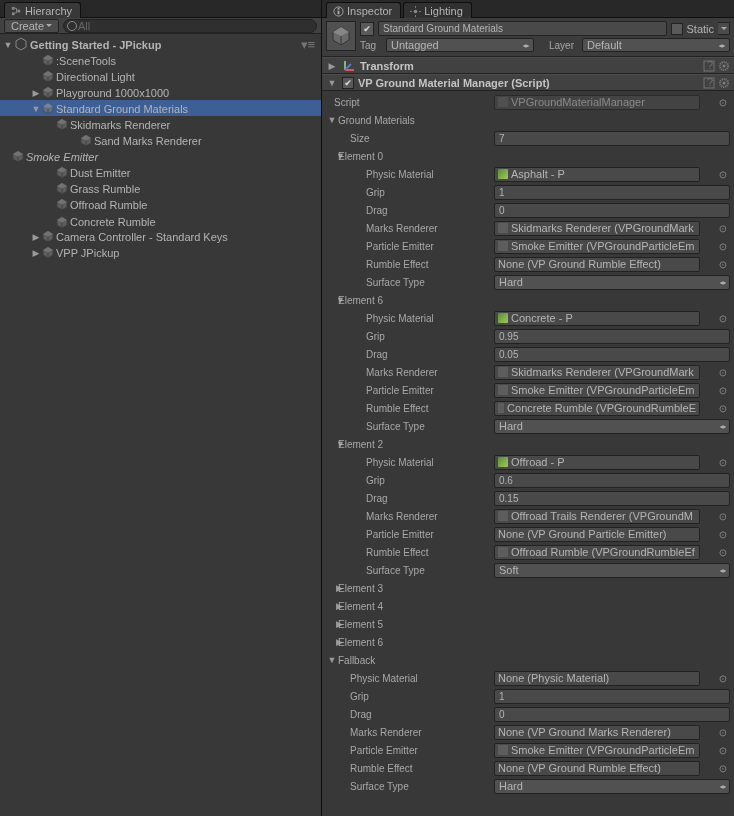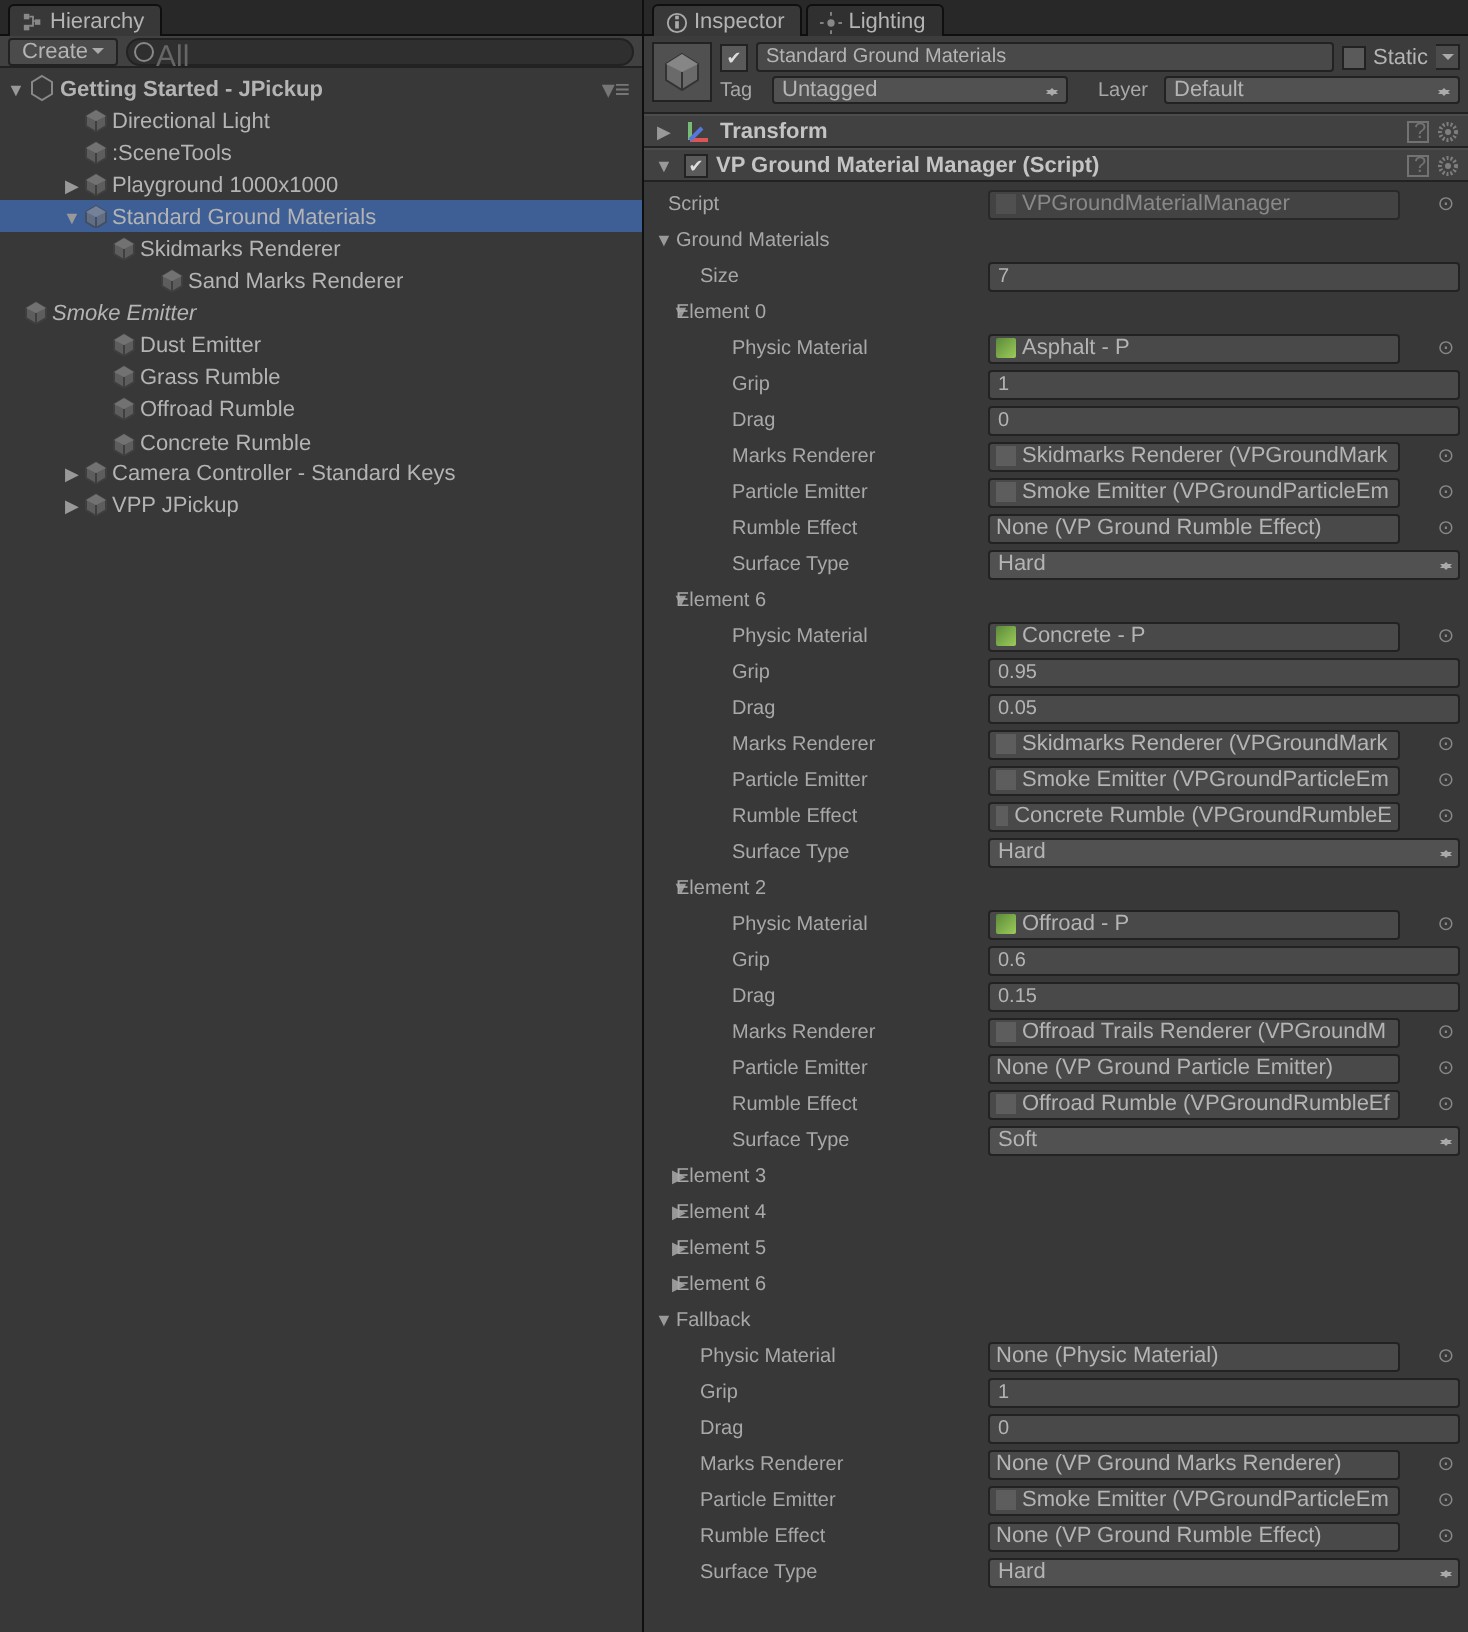--- a/index.html
+++ b/index.html
@@ -43,21 +43,21 @@
 .lbl{font-size:10px;color:#a8a8a8}
 .compbar{height:17px;background:#414141;border-top:1px solid #4c4c4c;border-bottom:1px solid #222;display:flex;align-items:center;padding:0 4px;gap:4px}
 .compbar .ttl{font-weight:bold;color:#c4c4c4}
 .compbar .end{margin-left:auto;display:flex;gap:3px}
 .smicon{width:12px;height:12px;opacity:.7}
 .gear{width:12px;height:12px;opacity:.7}
 
 .proplist{padding:2px 4px}
 .prow{height:18px;display:flex;align-items:center}
 .plabel{padding-left:0;font-size:10px;color:#a8a8a8}
-.pval{margin-left:auto;width:236px;display:flex;align-items:flex-start;gap:16px}
+.pval{margin-left:auto;width:236px;display:flex;align-items:flex-end;gap:16px}
 .objfield{flex:1;height:15px;background:#494949;border:1px solid #222;border-radius:2px;display:flex;align-items:center;padding:0 3px;gap:3px;font-size:10px;overflow:hidden;white-space:nowrap}
 .pick{width:14px;height:14px;display:flex;align-items:center;justify-content:center;color:#888;font-size:10px}
 .numfield{flex:1;height:15px;background:#494949;border:1px solid #222;border-radius:2px;padding:0 4px;font-size:10px}
 .enumfield{flex:1;height:15px;background:#515151;border:1px solid #222;border-radius:2px;padding:0 4px;font-size:10px;display:flex;align-items:center;position:relative}
 .enumfield .arr{position:absolute;right:3px;top:1px;width:6px;height:12px}
 .enumfield .arr::before{content:"";position:absolute;top:1px;left:0;border:3px solid transparent;border-bottom-color:#aaa}
 .enumfield .arr::after{content:"";position:absolute;bottom:1px;left:0;border:3px solid transparent;border-top-color:#aaa}
 .greenmat{width:10px;height:10px;background:linear-gradient(135deg,#5a8a3a,#9ecb5a);border-radius:1px}
 .fileicon{width:10px;height:10px;background:#666;opacity:.7}
 </style>
@@ -73,49 +73,49 @@
           <rect x="7" y="4" width="3" height="3" fill="#888"></rect>
           <path d="M4 2.5h2v5H4M6 5h1" stroke="#888" fill="none"></path>
         </svg>
       <span>Hierarchy</span>
     </div>
   </div>
   <div class="toolbar">
     <div class="mini-btn mini-drop">
         <span>Create</span>
       </div>
-    <div class="search" title="All"><span style="color:#666;font-size:15px">All</span></div>
+    <div class="search" title="All"><span style="color:#666;font-size:11px">All</span></div>
   </div>
   <div class="tree">
     <div class="row" style="padding-left:2px">
       <span class="fold">▼</span>
       <svg width="14" height="14" style="margin-right:2px;opacity:.7">
           <polygon points="7,1 12,4 12,10 7,13 2,10 2,4" fill="none" stroke="#aaa"></polygon>
         </svg>
       <span style="font-weight:bold">Getting Started - JPickup</span>
       <span class="menu-icon">▾≡</span>
     </div>
     <div id="treeitems">
         <div class="row" style="padding-left: 30px;">
           <span class="fold"></span>
     <svg class="cube" viewBox="0 0 12 12">
             <polygon points="6,1 11,4 11,9 6,12 1,9 1,4" fill="#777" stroke="#444"></polygon>
             <polygon points="6,1 11,4 6,6.5 1,4" fill="#999"></polygon>
             <line x1="6" y1="6.5" x2="6" y2="12" stroke="#444"></line>
           </svg>
+    <span>:SceneTools</span>
+        </div>
+        <div class="row" style="padding-left: 30px;">
+          <span class="fold"></span>
+    <svg class="cube" viewBox="0 0 12 12">
+            <polygon points="6,1 11,4 11,9 6,12 1,9 1,4" fill="#777" stroke="#444"></polygon>
+            <polygon points="6,1 11,4 6,6.5 1,4" fill="#999"></polygon>
+            <line x1="6" y1="6.5" x2="6" y2="12" stroke="#444"></line>
+          </svg>
     <span>Directional Light</span>
-        </div>
-        <div class="row" style="padding-left: 30px;">
-          <span class="fold"></span>
-    <svg class="cube" viewBox="0 0 12 12">
-            <polygon points="6,1 11,4 11,9 6,12 1,9 1,4" fill="#777" stroke="#444"></polygon>
-            <polygon points="6,1 11,4 6,6.5 1,4" fill="#999"></polygon>
-            <line x1="6" y1="6.5" x2="6" y2="12" stroke="#444"></line>
-          </svg>
-    <span>:SceneTools</span>
         </div>
         <div class="row" style="padding-left: 30px;">
           <span class="fold">▶</span>
     <svg class="cube" viewBox="0 0 12 12">
             <polygon points="6,1 11,4 11,9 6,12 1,9 1,4" fill="#777" stroke="#444"></polygon>
             <polygon points="6,1 11,4 6,6.5 1,4" fill="#999"></polygon>
             <line x1="6" y1="6.5" x2="6" y2="12" stroke="#444"></line>
           </svg>
     <span>Playground 1000x1000</span>
         </div>

